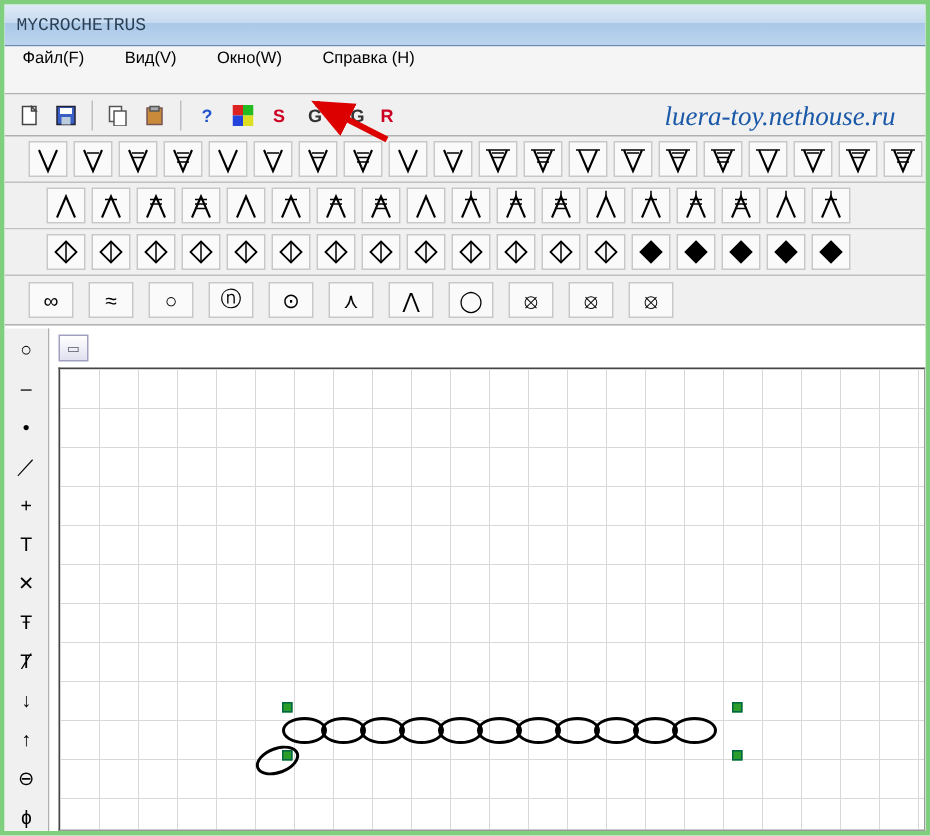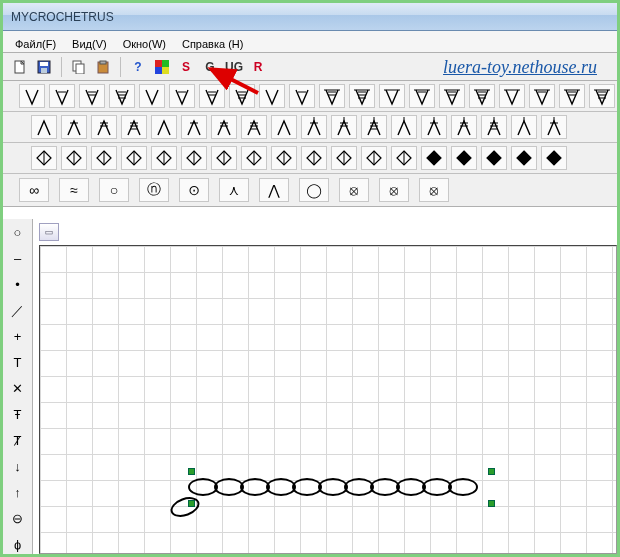--- a/index.html
+++ b/index.html
@@ -15,29 +15,30 @@
   }
   .titlebar {
     height: 28px;
     background: linear-gradient(to bottom, #dfeaf6, #c7dbf0 45%, #aac8e8 46%, #bcd4ee);
     border-bottom: 1px solid #6a8bb0;
     display: flex;
     align-items: center;
     padding-left: 8px;
     color: #2a3f55;
     font-size: 12px;
+    font-family: Liberation Mono, monospace;
   }
   .menubar {
-    height: 22px;
+    height: 32px;
     background: #f5f5f5;
     border-bottom: 1px solid #b0b0b0;
     display: flex;
-    align-items: flex-end;
+    align-items: flex-start;
     padding-left: 6px;
-    gap: 4px;
+    gap: 15px;
   }
   .menu-item {
     padding: 2px 6px;
     cursor: default;
   }
   .toolbar1 {
     height: 28px;
     background: #f0f0f0;
     border-bottom: 1px solid #b0b0b0;
     display: flex;
@@ -56,21 +57,20 @@
   }
   .tb-sep { width: 1px; height: 20px; background: #c0c0c0; margin: 0 4px; }
   .watermark {
     position: absolute;
     right: 20px;
     top: 4px;
     color: #1a58a8;
     font-size: 18px;
     font-style: italic;
     font-family: Georgia, serif;
-    text-decoration: underline;
   }
   .stitchbar {
     background: #f0f0f0;
     border-bottom: 1px solid #c0c0c0;
     padding: 3px 6px 3px 16px;
     display: flex;
     flex-wrap: nowrap;
     gap: 4px;
     overflow: hidden;
   }

